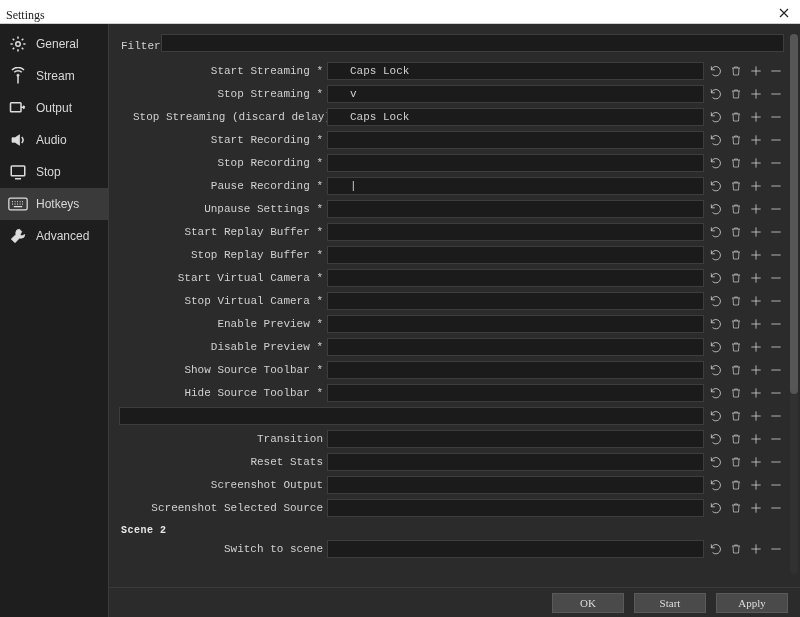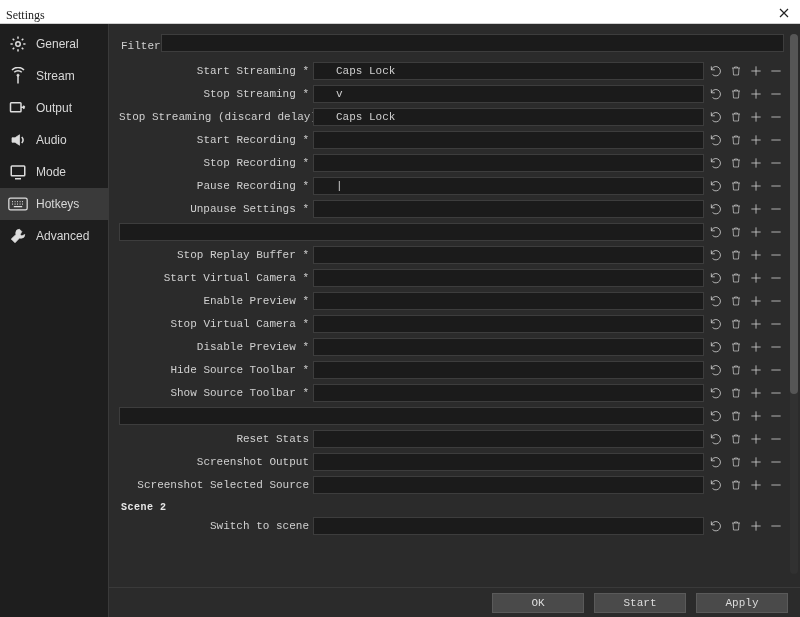--- a/index.html
+++ b/index.html
@@ -88,21 +88,21 @@
     background:#565656;
     border-radius:4px;
   }
 
   .filter-row { display:flex; align-items:flex-end; gap:2px; margin-bottom:10px;}
   .filter-row .lbl { width:40px; text-align:left; padding-left:2px; color:#d0d0d0; }
   .filter-row .inp { flex:1; height:18px; background:#1b1b1b; border:1px solid #3d3d3d; }
 
   .hk-list { display:flex; flex-direction:column; gap:5px; }
   .hk-row { display:flex; align-items:center; gap:4px; height:18px;}
-  .hk-label { width:190px; text-align:right; color:#d0d0d0; font-size:11px; white-space:nowrap;}
+  .hk-label { width:190px; text-align:right; color:#d0d0d0; font-size:11px; white-space:nowrap;margin-left:14px;}
   .hk-input {
     flex:1; height:18px;
     background:#1b1b1b;
     border:1px solid #3d3d3d;
     color:#cfcfcf;
     padding: 0 22px;
     font-family: "Courier New", monospace;
     font-size:11px;
     display:flex; align-items:center;
   }
@@ -121,24 +121,24 @@
     height:30px;
     background:#2b2b2b;
     display:flex;
     justify-content:flex-end;
     align-items:center;
     gap:10px;
     padding:0 12px;
     border-top:1px solid #3a3a3a;
   }
   .footer button {
-    width:92px; height:20px;
+    width:72px; height:20px;
     background:#4a4a4a; color:#ddd;
     border:1px solid #5a5a5a;
-    font-family:Liberation Mono, monospace;
+    font-family:Liberation Serif, serif;
     font-size:11px;
     cursor:pointer;
   }
 </style>
 </head>
 <body>
 
 <div class="window">
   <div class="titlebar">
     <span class="title">Settings</span>
@@ -188,21 +188,21 @@
         </span>
         <span>Audio</span>
       </div>
       <div class="side-item">
         <span class="side-ico">
           <svg width="18" height="18" viewBox="0 0 24 24">
               <rect x="3" y="4" width="18" height="13" rx="1" fill="none" stroke="#ddd" stroke-width="2"></rect>
               <path d="M8 21h8" stroke="#ddd" stroke-width="2"></path>
             </svg>
         </span>
-        <span>Mode</span>
+        <span>Stop</span>
       </div>
       <div class="side-item active">
         <span class="side-ico">
           <svg width="20" height="14" viewBox="0 0 24 16">
               <rect x="1" y="1" width="22" height="14" rx="2" fill="none" stroke="#ddd" stroke-width="1.5"></rect>
               <path d="M5 5h1M8 5h1M11 5h1M14 5h1M17 5h1M5 8h1M8 8h1M11 8h1M14 8h1M17 8h1M7 11h10" stroke="#ddd" stroke-width="1.5"></path>
             </svg>
         </span>
         <span>Hotkeys</span>
       </div>
@@ -412,20 +412,21 @@
                     </svg>
                   </div>
       <div class="hk-btn">
                     <svg width="14" height="14" viewBox="0 0 24 24">
                       <path d="M4 12h16"></path>
                     </svg>
                   </div>
     </div>
               </div>
               <div class="hk-row">
+    <div class="hk-label">Start Replay Buffer *</div>
     <div class="hk-input"></div>
     <div class="hk-btns">
       <div class="hk-btn">
                     <svg width="14" height="14" viewBox="0 0 24 24">
                       <path d="M4 10a8 8 0 1 1 2 8"></path>
                       <path d="M4 4v6h6"></path>
                     </svg>
                   </div>
       <div class="hk-btn">
                     <svg width="12" height="14" viewBox="0 0 24 24">
@@ -492,20 +493,47 @@
                     </svg>
                   </div>
       <div class="hk-btn">
                     <svg width="14" height="14" viewBox="0 0 24 24">
                       <path d="M4 12h16"></path>
                     </svg>
                   </div>
     </div>
               </div>
               <div class="hk-row">
+    <div class="hk-label">Stop Virtual Camera *</div>
+    <div class="hk-input"></div>
+    <div class="hk-btns">
+      <div class="hk-btn">
+                    <svg width="14" height="14" viewBox="0 0 24 24">
+                      <path d="M4 10a8 8 0 1 1 2 8"></path>
+                      <path d="M4 4v6h6"></path>
+                    </svg>
+                  </div>
+      <div class="hk-btn">
+                    <svg width="12" height="14" viewBox="0 0 24 24">
+                      <path d="M4 6h16M9 6V4h6v2M6 6l1 14h10l1-14"></path>
+                    </svg>
+                  </div>
+      <div class="hk-btn">
+                    <svg width="14" height="14" viewBox="0 0 24 24">
+                      <path d="M12 4v16M4 12h16"></path>
+                    </svg>
+                  </div>
+      <div class="hk-btn">
+                    <svg width="14" height="14" viewBox="0 0 24 24">
+                      <path d="M4 12h16"></path>
+                    </svg>
+                  </div>
+    </div>
+              </div>
+              <div class="hk-row">
     <div class="hk-label">Enable Preview *</div>
     <div class="hk-input"></div>
     <div class="hk-btns">
       <div class="hk-btn">
                     <svg width="14" height="14" viewBox="0 0 24 24">
                       <path d="M4 10a8 8 0 1 1 2 8"></path>
                       <path d="M4 4v6h6"></path>
                     </svg>
                   </div>
       <div class="hk-btn">
@@ -519,47 +547,20 @@
                     </svg>
                   </div>
       <div class="hk-btn">
                     <svg width="14" height="14" viewBox="0 0 24 24">
                       <path d="M4 12h16"></path>
                     </svg>
                   </div>
     </div>
               </div>
               <div class="hk-row">
-    <div class="hk-label">Stop Virtual Camera *</div>
-    <div class="hk-input"></div>
-    <div class="hk-btns">
-      <div class="hk-btn">
-                    <svg width="14" height="14" viewBox="0 0 24 24">
-                      <path d="M4 10a8 8 0 1 1 2 8"></path>
-                      <path d="M4 4v6h6"></path>
-                    </svg>
-                  </div>
-      <div class="hk-btn">
-                    <svg width="12" height="14" viewBox="0 0 24 24">
-                      <path d="M4 6h16M9 6V4h6v2M6 6l1 14h10l1-14"></path>
-                    </svg>
-                  </div>
-      <div class="hk-btn">
-                    <svg width="14" height="14" viewBox="0 0 24 24">
-                      <path d="M12 4v16M4 12h16"></path>
-                    </svg>
-                  </div>
-      <div class="hk-btn">
-                    <svg width="14" height="14" viewBox="0 0 24 24">
-                      <path d="M4 12h16"></path>
-                    </svg>
-                  </div>
-    </div>
-              </div>
-              <div class="hk-row">
     <div class="hk-label">Disable Preview *</div>
     <div class="hk-input"></div>
     <div class="hk-btns">
       <div class="hk-btn">
                     <svg width="14" height="14" viewBox="0 0 24 24">
                       <path d="M4 10a8 8 0 1 1 2 8"></path>
                       <path d="M4 4v6h6"></path>
                     </svg>
                   </div>
       <div class="hk-btn">
@@ -573,20 +574,47 @@
                     </svg>
                   </div>
       <div class="hk-btn">
                     <svg width="14" height="14" viewBox="0 0 24 24">
                       <path d="M4 12h16"></path>
                     </svg>
                   </div>
     </div>
               </div>
               <div class="hk-row">
+    <div class="hk-label">Show Source Toolbar *</div>
+    <div class="hk-input"></div>
+    <div class="hk-btns">
+      <div class="hk-btn">
+                    <svg width="14" height="14" viewBox="0 0 24 24">
+                      <path d="M4 10a8 8 0 1 1 2 8"></path>
+                      <path d="M4 4v6h6"></path>
+                    </svg>
+                  </div>
+      <div class="hk-btn">
+                    <svg width="12" height="14" viewBox="0 0 24 24">
+                      <path d="M4 6h16M9 6V4h6v2M6 6l1 14h10l1-14"></path>
+                    </svg>
+                  </div>
+      <div class="hk-btn">
+                    <svg width="14" height="14" viewBox="0 0 24 24">
+                      <path d="M12 4v16M4 12h16"></path>
+                    </svg>
+                  </div>
+      <div class="hk-btn">
+                    <svg width="14" height="14" viewBox="0 0 24 24">
+                      <path d="M4 12h16"></path>
+                    </svg>
+                  </div>
+    </div>
+              </div>
+              <div class="hk-row">
     <div class="hk-label">Hide Source Toolbar *</div>
     <div class="hk-input"></div>
     <div class="hk-btns">
       <div class="hk-btn">
                     <svg width="14" height="14" viewBox="0 0 24 24">
                       <path d="M4 10a8 8 0 1 1 2 8"></path>
                       <path d="M4 4v6h6"></path>
                     </svg>
                   </div>
       <div class="hk-btn">
@@ -600,47 +628,47 @@
                     </svg>
                   </div>
       <div class="hk-btn">
                     <svg width="14" height="14" viewBox="0 0 24 24">
                       <path d="M4 12h16"></path>
                     </svg>
                   </div>
     </div>
               </div>
               <div class="hk-row">
-    <div class="hk-label">Show Source Toolbar *</div>
-    <div class="hk-input"></div>
-    <div class="hk-btns">
-      <div class="hk-btn">
-                    <svg width="14" height="14" viewBox="0 0 24 24">
-                      <path d="M4 10a8 8 0 1 1 2 8"></path>
-                      <path d="M4 4v6h6"></path>
-                    </svg>
-                  </div>
-      <div class="hk-btn">
-                    <svg width="12" height="14" viewBox="0 0 24 24">
-                      <path d="M4 6h16M9 6V4h6v2M6 6l1 14h10l1-14"></path>
-                    </svg>
-                  </div>
-      <div class="hk-btn">
-                    <svg width="14" height="14" viewBox="0 0 24 24">
-                      <path d="M12 4v16M4 12h16"></path>
-                    </svg>
-                  </div>
-      <div class="hk-btn">
-                    <svg width="14" height="14" viewBox="0 0 24 24">
-                      <path d="M4 12h16"></path>
-                    </svg>
-                  </div>
-    </div>
-              </div>
-              <div class="hk-row">
+    <div class="hk-input"></div>
+    <div class="hk-btns">
+      <div class="hk-btn">
+                    <svg width="14" height="14" viewBox="0 0 24 24">
+                      <path d="M4 10a8 8 0 1 1 2 8"></path>
+                      <path d="M4 4v6h6"></path>
+                    </svg>
+                  </div>
+      <div class="hk-btn">
+                    <svg width="12" height="14" viewBox="0 0 24 24">
+                      <path d="M4 6h16M9 6V4h6v2M6 6l1 14h10l1-14"></path>
+                    </svg>
+                  </div>
+      <div class="hk-btn">
+                    <svg width="14" height="14" viewBox="0 0 24 24">
+                      <path d="M12 4v16M4 12h16"></path>
+                    </svg>
+                  </div>
+      <div class="hk-btn">
+                    <svg width="14" height="14" viewBox="0 0 24 24">
+                      <path d="M4 12h16"></path>
+                    </svg>
+                  </div>
+    </div>
+              </div>
+              <div class="hk-row">
+    <div class="hk-label">Transition</div>
     <div class="hk-input"></div>
     <div class="hk-btns">
       <div class="hk-btn">
                     <svg width="14" height="14" viewBox="0 0 24 24">
                       <path d="M4 10a8 8 0 1 1 2 8"></path>
                       <path d="M4 4v6h6"></path>
                     </svg>
                   </div>
       <div class="hk-btn">
                     <svg width="12" height="14" viewBox="0 0 24 24">

